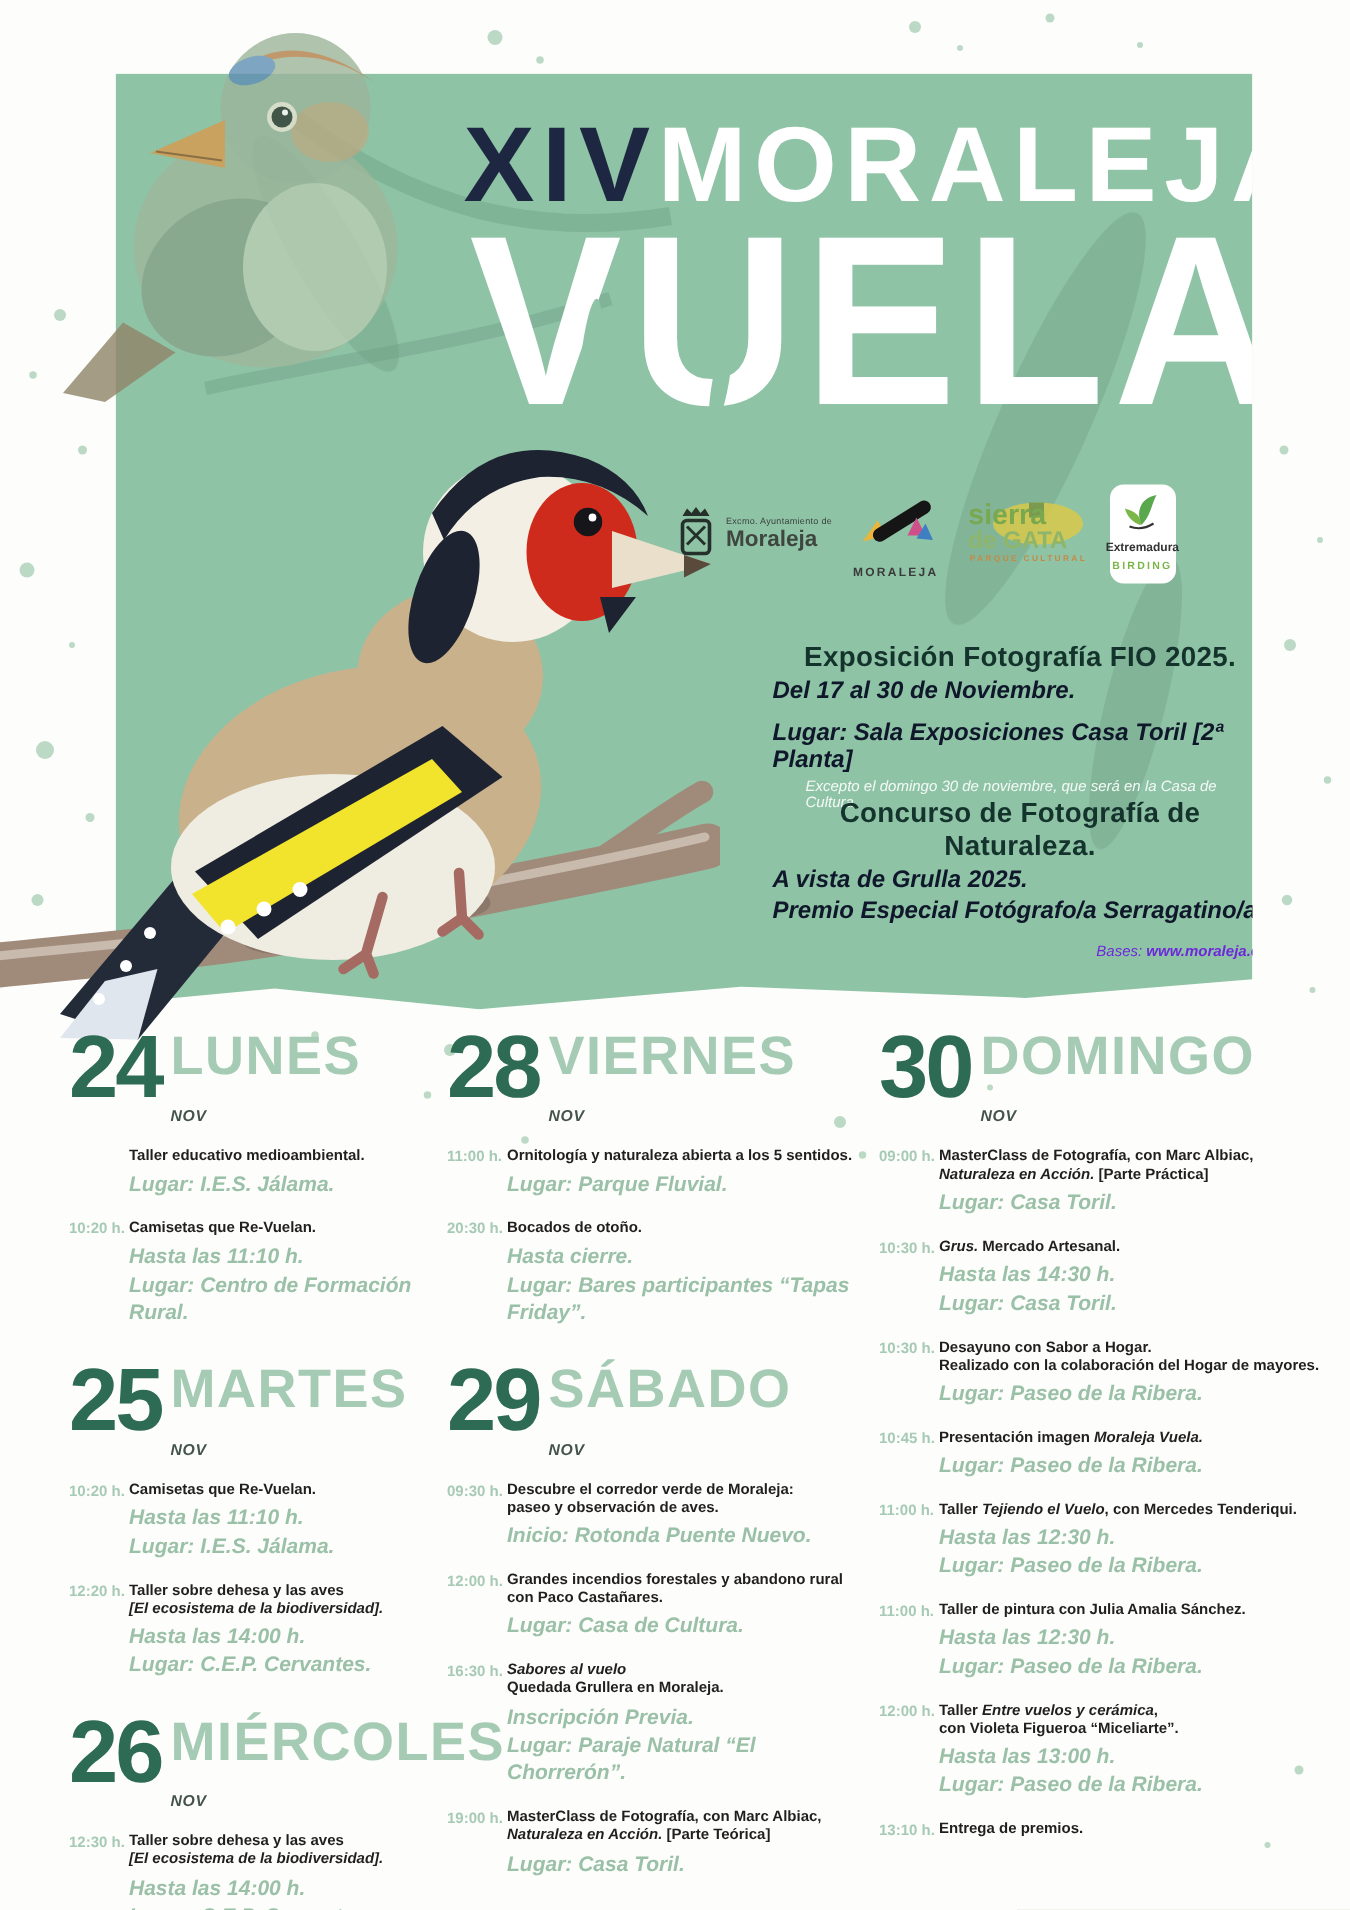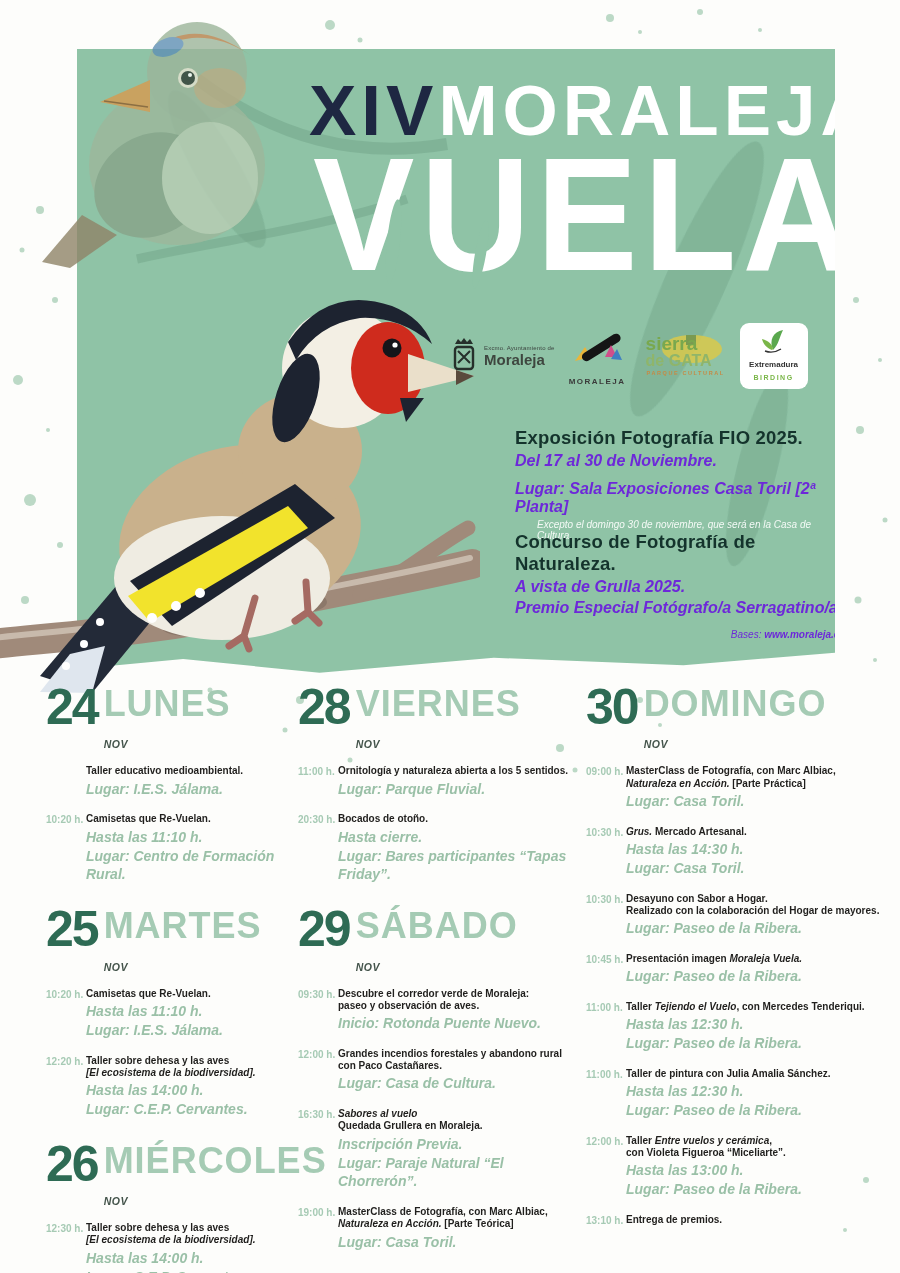--- a/index.html
+++ b/index.html
@@ -21,43 +21,43 @@
          align-items:center;gap:14px;}
   .logo{display:flex;align-items:center;gap:5px;}
   .lg-ayto-text .tiny{font-size:6px;color:#3c4540;letter-spacing:.2px;}
   .lg-ayto-text .big{font-size:15px;font-weight:700;color:#3e463f;}
   .lg-mor{display:flex;flex-direction:column;align-items:center;}
   .lg-mor .lbl{font-size:8px;font-weight:800;color:#3a3a3a;letter-spacing:1.5px;margin-top:1px;}
   .lg-gata{position:relative;width:86px;height:58px;}
   .lg-gata .s1{position:absolute;left:6px;top:8px;font-size:19px;font-weight:800;color:#79a84e;line-height:.9;}
   .lg-gata .s2{position:absolute;left:6px;top:25px;font-size:16px;font-weight:700;color:#8fb56a;}
   .lg-gata .s3{position:absolute;left:7px;top:43px;font-size:5.5px;letter-spacing:1.6px;color:#c58a45;font-weight:700;}
-  .lg-bird{width:68px;height:66px;background:#ffffff;border-radius:9px;display:flex;flex-direction:column;
+  .lg-bird{width:44px;height:66px;background:#ffffff;border-radius:9px;display:flex;flex-direction:column;
            align-items:center;justify-content:flex-start;padding-top:5px;box-sizing:border-box;}
   .lg-bird .l1{font-size:8px;font-weight:700;color:#333;margin-top:1px;}
   .lg-bird .l2{font-size:7px;font-weight:700;color:#7ab648;letter-spacing:1.5px;}
   
   .info{position:absolute;left:438px;width:330px;}
   .info-expo{top:378px;}
   .info-conc{top:482px;}
-  .info .ttl{font-size:18.5px;font-weight:800;color:#14332c;letter-spacing:.2px;}
-  .info .ln{font-size:16px;font-style:italic;font-weight:700;color:#6d28d9;margin-top:3px;}
+  .info .ttl{font-size:18.5px;font-weight:800;color:#14332c;letter-spacing:.2px;text-align:center;}
+  .info .ln{font-size:16px;font-style:italic;font-weight:700;color:#0f172a;margin-top:3px;}
   .info .lg2{margin-top:10px;}
   .info .note{font-size:10px;font-style:italic;color:#f4faf6;margin-top:3px;margin-left:22px;}
   .info .bases{margin-top:12px;font-size:10px;font-style:italic;color:#6d28d9;text-align:right;}
   .info .bases b{font-weight:800;}
   
   .schedule{position:absolute;left:0;top:686px;width:900px;height:587px;}
   .col{position:absolute;top:0;}
   .col-0{left:46px;width:248px;}
   .col-1{left:298px;width:272px;}
   .col-2{left:586px;width:296px;}
   .day{margin-bottom:24px;}
   .day-head{display:flex;align-items:flex-start;}
-  .day-num{font-size:50px;font-weight:800;color:#2e6b54;line-height:.85;letter-spacing:-2px;}
+  .day-num{font-size:59px;font-weight:800;color:#2e6b54;line-height:.85;letter-spacing:-2px;}
   .day-side{margin-left:6px;padding-top:2px;}
   .day-nm{font-size:36px;font-weight:700;color:#a5cbb4;letter-spacing:1px;line-height:.9;}
   .day-mo{font-size:10.5px;font-weight:700;color:#44544b;margin-top:18px;letter-spacing:.5px;font-style:italic;}
   .day-events{margin-top:15px;}
   .event{display:flex;margin-bottom:15px;}
   .event-time{flex:0 0 40px;font-size:10px;font-weight:700;color:#a6cab4;padding-top:1px;}
   .event-body{flex:1;}
   .event-title{font-size:10px;font-weight:800;color:#201f1d;line-height:1.22;}
   .event-title .em{font-style:italic;}
   .event-details{margin-top:2px;}

